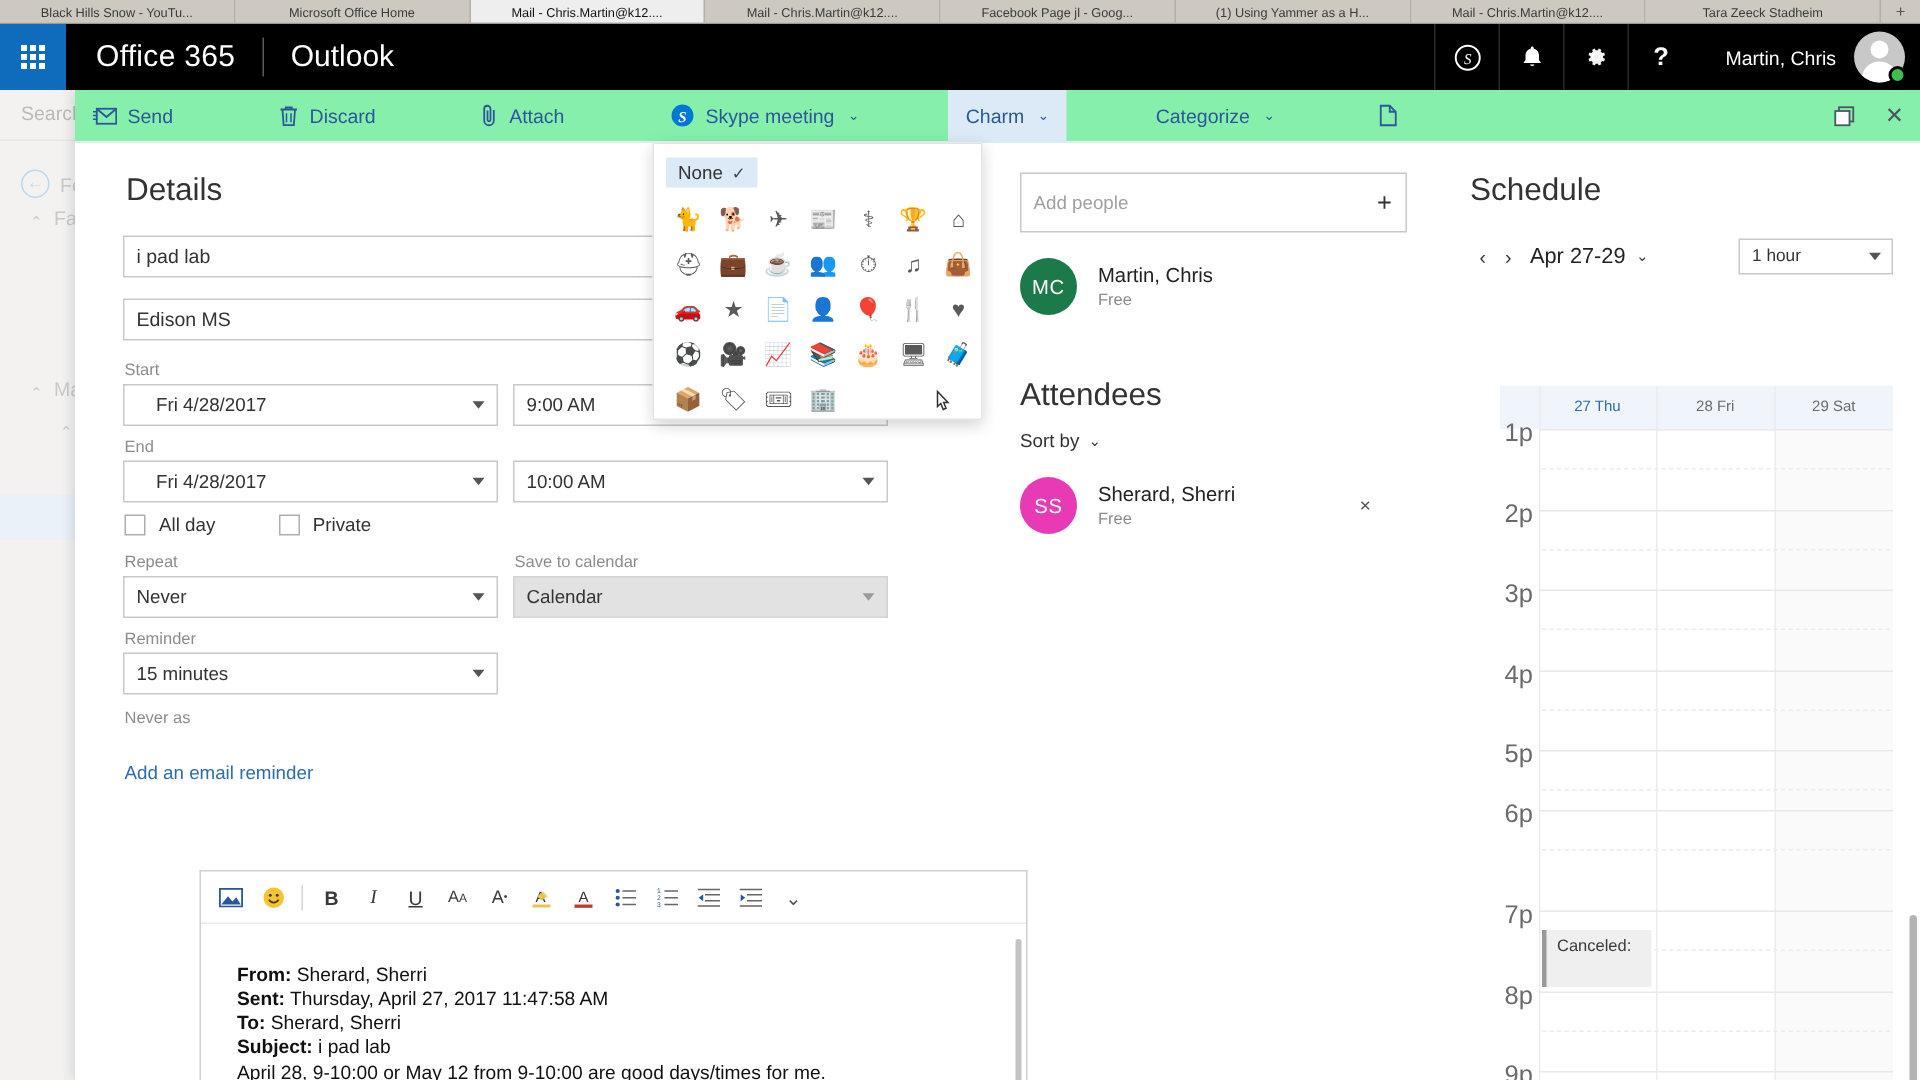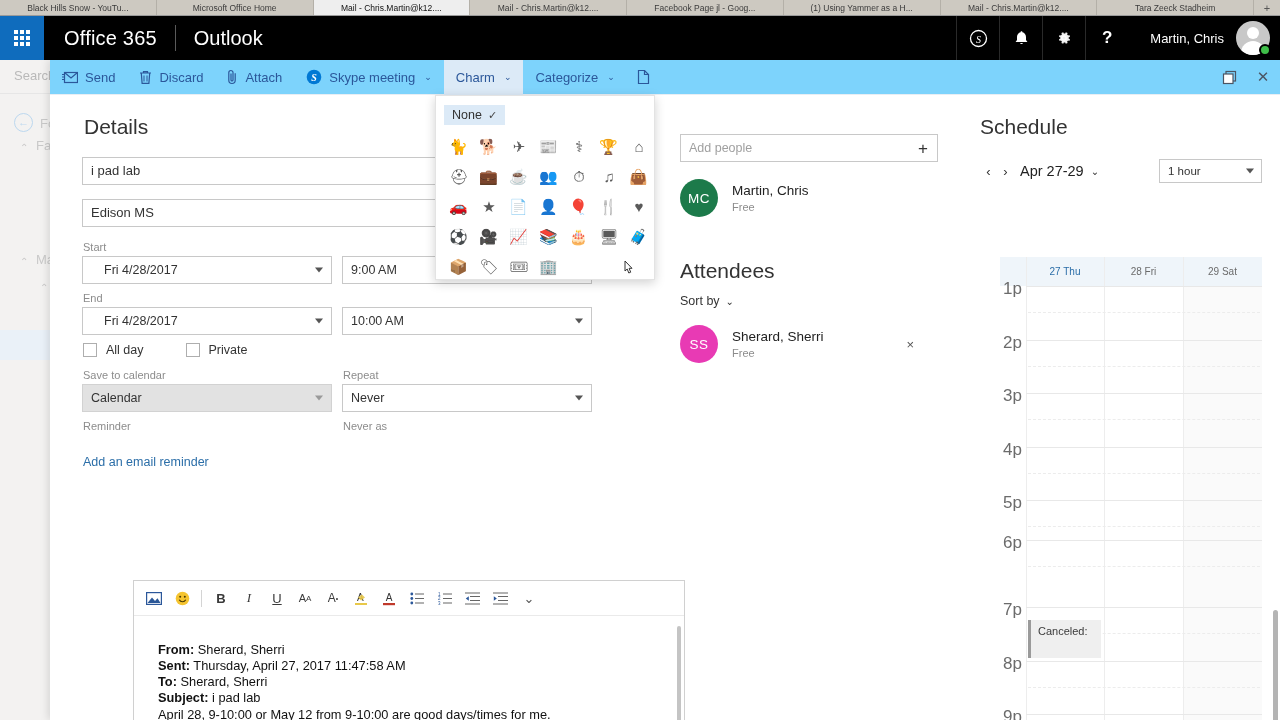--- a/index.html
+++ b/index.html
@@ -111,22 +111,23 @@
 
   
   #compose {
     position:absolute; left:50px; top:60px; width:1230px; height:660px;
     background:#ffffff; box-shadow: -2px 0 8px rgba(0,0,0,.12);
   }
 
   
   #cmd-bar {
     position:absolute; left:0; top:0; width:1230px; height:35px;
-    background:#7dd3fc; display:flex; align-items:center;
+    background:#86efac; display:flex; align-items:center;
     border-bottom:1px solid #e8eef4;
+    gap:47px;
   }
   .cmd {
     display:flex; align-items:center; gap:7px; height:35px;
     padding: 0 12px; font-size:13px; color:#2b579a; cursor:default;
     white-space:nowrap;
   }
   .cmd.active { background:#dceaf7; }
   .cmd .caret { font-size:9px; color:#2b579a; margin-left:2px; }
   .cmd svg { display:block; }
   #win-ctrls { margin-left:auto; display:flex; align-items:center; }
@@ -223,21 +224,21 @@
 
   
   #people { position:absolute; left:630px; top:55px; width:310px; }
   .sec-h { font-size:21px; color:#333; font-weight:400; margin:0; }
   #people-head { display:flex; align-items:center; }
   #sched-assist {
     margin-left:52px; display:flex; align-items:center; gap:8px;
     font-size:12.5px; color:#333; white-space:nowrap;
   }
   #addpeople {
-    margin-top:19px; width:258px; height:28px; border:1px solid #c8c8c8;
+    width:258px; height:40px; border:1px solid #c8c8c8;
     display:flex; align-items:center; padding:0 8px;
     font-size:12.5px; color:#a0a0a0; position:relative;
   }
   #addpeople .plus {
     position:absolute; right:9px; top:50%; transform:translateY(-50%);
     font-size:17px; color:#333; line-height:1;
   }
   .person { display:flex; align-items:center; gap:14px; margin-top:17px; }
   .pav {
     width:38px; height:38px; border-radius:50%; color:#fff;
@@ -522,38 +523,42 @@
         <span>All day</span>
       </div>
       <div class="chkwrap">
         <span class="chkbox"></span>
         <span>Private</span>
       </div>
     </div>
 
     <div class="row" style="gap:10px;">
       <div style="width:250px;">
+        <span class="flabel">Repeat</span>
+        <div class="sel w-half">
+          <span>Never</span>
+            <span class="dd"></span>
+        </div>
+      </div>
+      <div style="width:250px;">
         <span class="flabel">Save to calendar</span>
         <div class="sel w-half gray">
           <span>Calendar</span>
             <span class="dd"></span>
         </div>
       </div>
+    </div>
+
+    <div class="row" style="gap:10px; margin-top:5px;flex-direction:column;">
       <div style="width:250px;">
-        <span class="flabel">Repeat</span>
+        <span class="flabel">Reminder</span>
         <div class="sel w-half">
-          <span>Never</span>
+          <span>15 minutes</span>
             <span class="dd"></span>
         </div>
-      </div>
-    </div>
-
-    <div class="row" style="gap:10px; margin-top:5px;">
-      <div style="width:250px;">
-        <span class="flabel">Reminder</span>
       </div>
       <div style="width:250px;">
         <span class="flabel">Never as</span>
       </div>
     </div>
 
     <a id="email-reminder-link">Add an email reminder</a>
   </div>
 
   <div id="editor">

